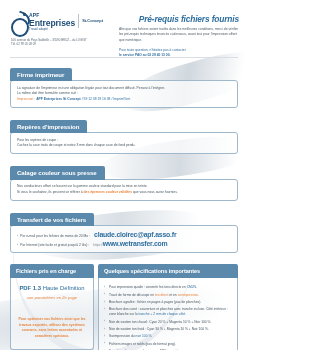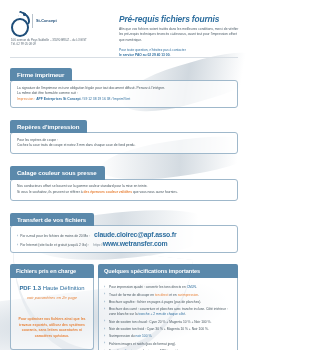--- a/index.html
+++ b/index.html
@@ -69,21 +69,21 @@
   .logo-sub{font-size:2.9px;color:#1f4e79;margin-top:1px;letter-spacing:.05px;}
   .logo-div{
     border-left:.7px solid #b9c3cc;height:14px;margin:1px 3px 0 3px;
   }
   .logo-sitename{font-size:3.9px;color:#1f4e79;font-weight:bold;padding-top:5px;white-space:nowrap;}
   .addr{margin-top:4px;font-size:2.9px;color:#5d6b77;line-height:1.5;}
 
   .header-right{position:absolute;left:119px;top:14px;width:120px;}
   .doc-title{
     font-size:8.4px;font-weight:bold;font-style:italic;color:#2f6f9f;
-    letter-spacing:-.15px;margin-bottom:3px;
+    letter-spacing:-.15px;margin-bottom:3px;text-align:right;
   }
   .doc-intro{font-size:3.3px;color:#4a5a66;line-height:1.62;}
   .doc-contact{margin-top:5px;font-size:3.3px;color:#2f6f9f;line-height:1.6;}
   .doc-contact b{font-weight:bold;}
   .header-rule{
     position:absolute;left:10px;top:57px;width:228px;height:1px;background:#d8dee4;z-index:2;
   }
 
   
   .sheet{position:relative;z-index:2;padding:0 10px;}
@@ -164,20 +164,25 @@
 <div class="swoosh-arc"></div>
 
 <div class="header">
 
   <div class="logo-block">
     <div class="logo-row">
       <span class="logo-mark">
         <span class="ring"></span>
           <span class="swish"></span>
           <span class="dot"></span>
+      </span>
+      <span class="logo-words">
+        <div class="logo-apf">APF</div>
+        <div class="logo-ent">Entreprises</div>
+        <div class="logo-sub">Travail adapté</div>
       </span>
       <span class="logo-div"></span>
       <span class="logo-sitename">St-Concept</span>
     </div>
     <div class="addr">
       <div>106 avenue du Pays Sableille – 35590 BRUZ – du LOGIST</div>
       <div>Tél. 02 99 05 08 09</div>
     </div>
   </div>
 

